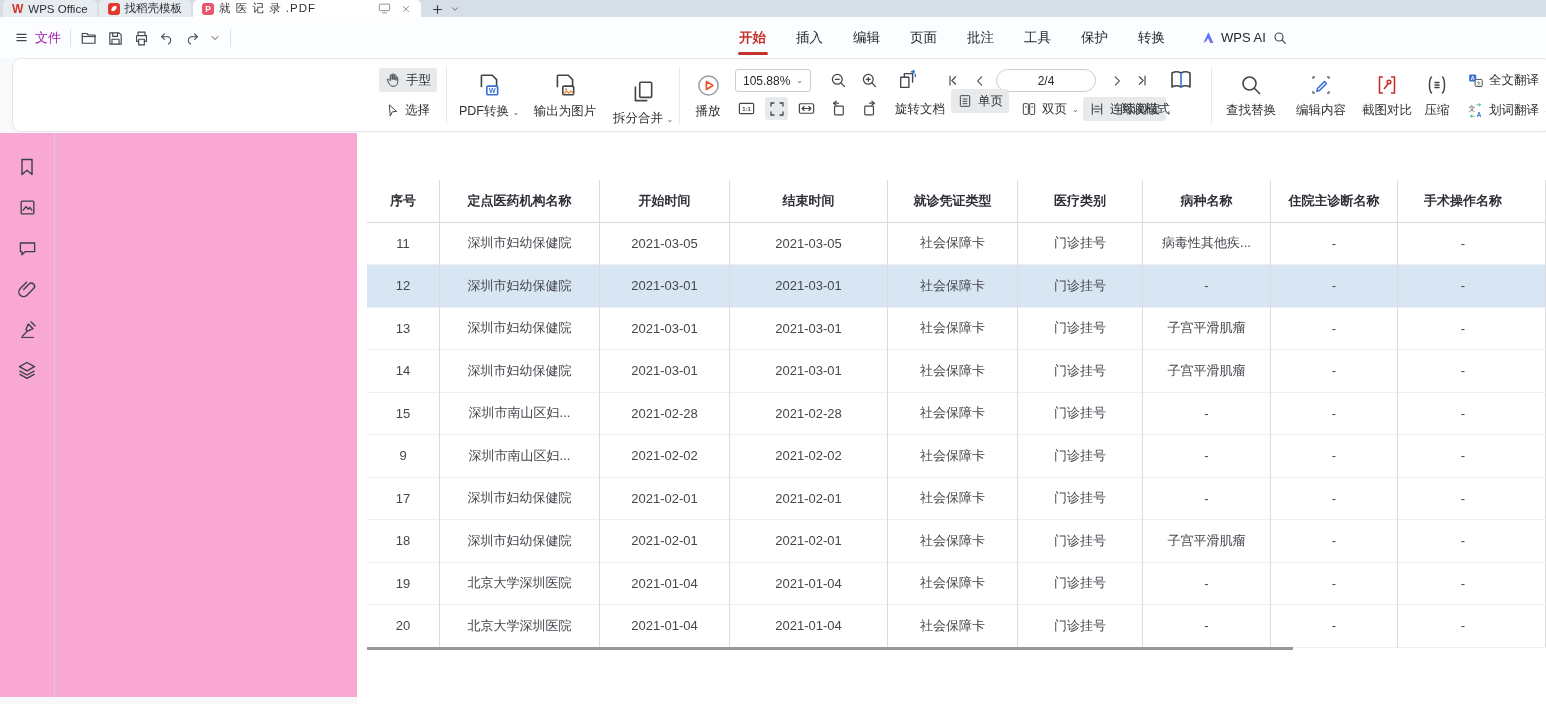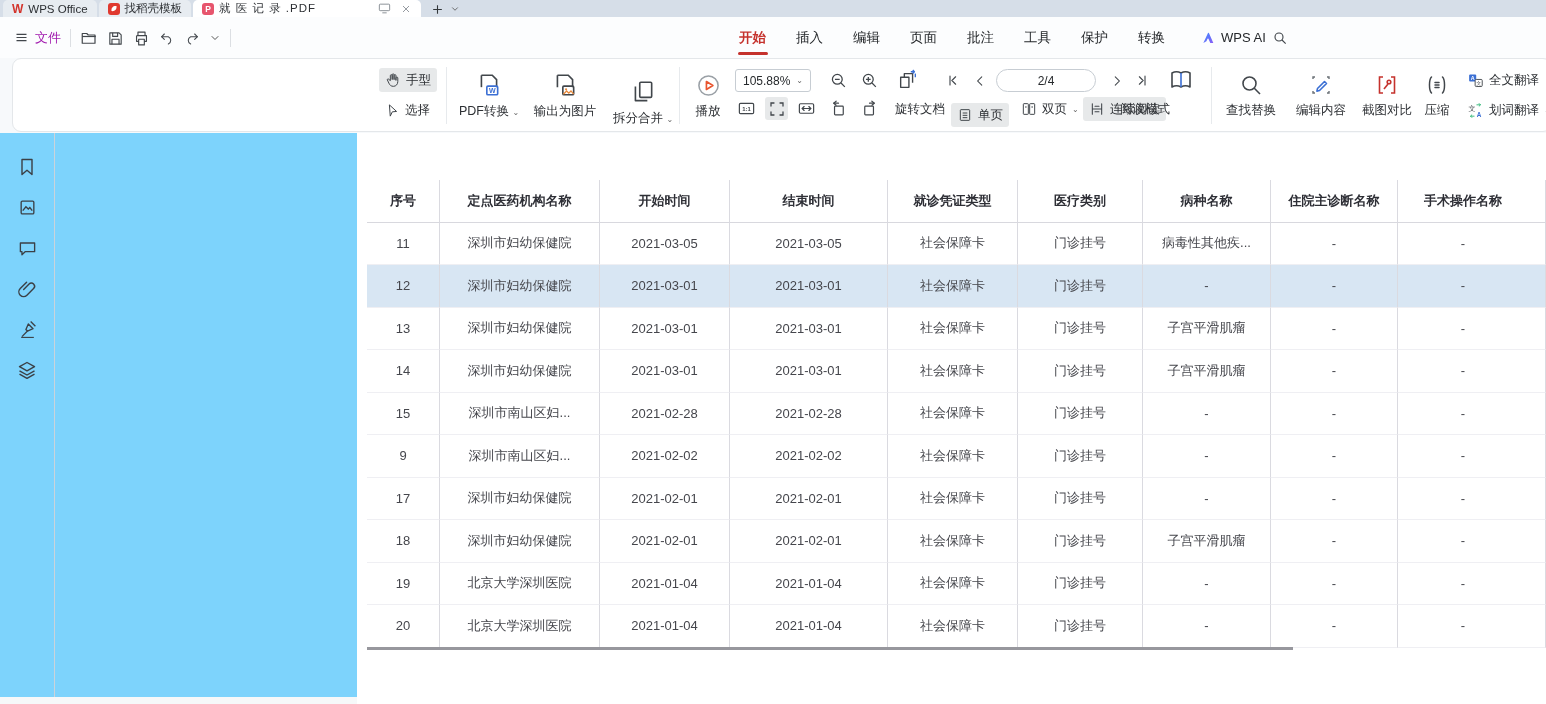--- a/index.html
+++ b/index.html
@@ -48,21 +48,21 @@
   .rbtn.sel{background:#e7e9ea;}
   .bigbtn{position:absolute;top:6px;height:62px;display:flex;flex-direction:column;align-items:center;
           justify-content:center;gap:5px;font-size:12.5px;color:#2c2f33;white-space:nowrap;}
   .chev{font-size:8px;color:#666;}
   .box{position:absolute;border:1px solid #c7cdd3;box-sizing:border-box;display:flex;
        align-items:center;justify-content:center;font-size:12px;color:#26292c;background:#fff;}
   .sq{position:absolute;width:23px;height:23px;border-radius:3px;display:flex;align-items:center;justify-content:center;}
   .sq.sel{background:#e7e9ea;}
 
   
-  .content{position:absolute;left:0;top:133px;width:1546px;height:571px;background:#7dd3fc;}
+  .content{position:absolute;left:0;top:133px;width:1546px;height:571px;background:#f9a8d4;}
   .iconstrip{position:absolute;left:0;top:0;width:55px;height:571px;border-right:1px solid #cbd3da;
              display:flex;flex-direction:column;align-items:center;padding-top:24px;gap:21px;box-sizing:border-box;}
   .page{position:absolute;left:357px;top:0;width:1189px;height:571px;background:#ffffff;}
   .hscroll{position:absolute;left:0;bottom:0;width:357px;height:7px;background:#f6f8f9;}
 
   
   .tbl{position:absolute;left:10px;top:47px;width:1179px;display:grid;
        grid-template-columns:73px 160px 130px 158px 130px 125px 128px 127px 130px 18px;
        font-size:13px;color:#45464c;}
   .tbl .hc{background:#e8e8ed;color:#2e2f36;font-weight:bold;height:42px;}
@@ -536,21 +536,21 @@
       <svg class="ico" width="15" height="15">
         <use href="#i-navlast"></use>
       </svg>
     </div>
   <div class="sq" style="left:1154px;top:8px;width:28px;height:26px;">
       <svg class="ico" width="24" height="24">
         <use href="#i-book"></use>
       </svg>
     </div>
 
-  <div class="rbtn sel" style="left:938px;top:44px;align-items:center;">
+  <div class="rbtn sel" style="left:938px;top:30px;align-items:center;">
     <svg class="ico" width="16" height="16">
         <use href="#i-single"></use>
       </svg>
     <span>单页</span>
   </div>
   <div class="rbtn" style="left:1002px;top:38px;">
     <svg class="ico" width="16" height="16">
         <use href="#i-double"></use>
       </svg>
     <span>双页</span>

